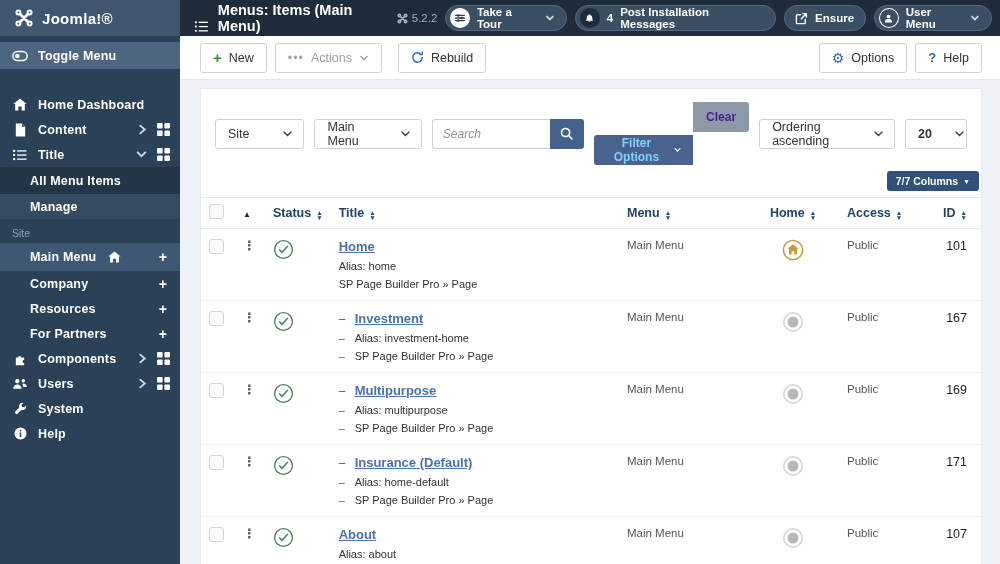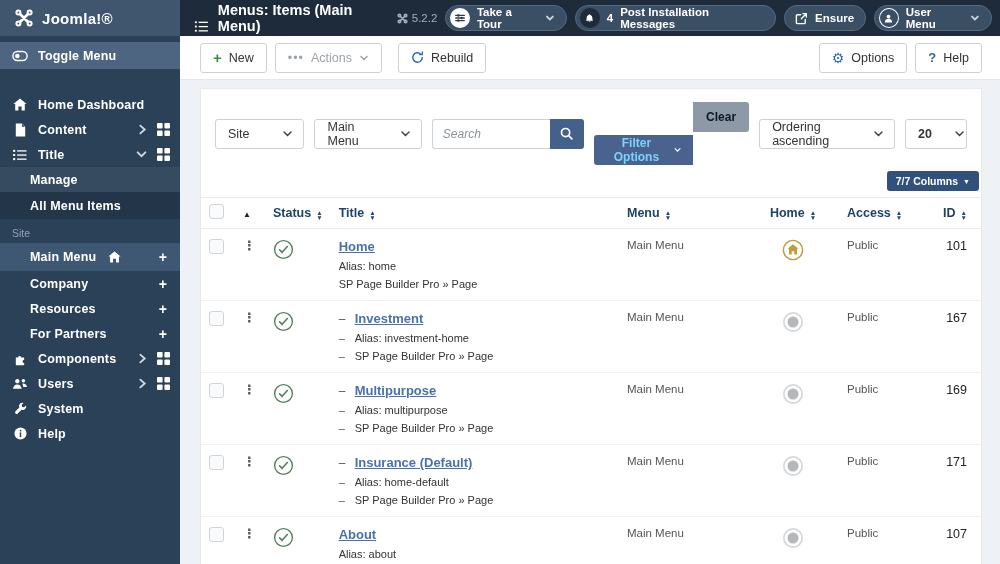--- a/index.html
+++ b/index.html
@@ -61,21 +61,21 @@
   .filterbar { display:flex; align-items:center; padding:13px 14px 2px 14px; gap:10px; }
   .sel { display:flex; align-items:center; background:#fff; border:1px solid #ccd2d8; border-radius:3px; height:30px; font-size:12.5px; color:#333; cursor:pointer; }
   .sel .sel-label { padding:0 12px; }
   .sel .sel-chev { padding:0 10px; color:#444; display:flex; }
   .searchgroup { display:flex; margin-left:auto; }
   .search-input { width:118px; height:30px; border:1px solid #ccd2d8; border-right:none; border-radius:3px 0 0 3px; padding:0 10px; font-size:12px; font-family:inherit; color:#333; }
   .search-input::placeholder { color:#8b939b; font-style:italic; }
   .search-btn { width:34px; height:30px; background:#44618c; border:none; border-radius:0 3px 3px 0; color:#fff; display:flex; align-items:center; justify-content:center; cursor:pointer; }
   .fo-group { display:flex; }
   .fo-btn { background:#49638e; color:#7dd3fc; border:none; height:30px; border-radius:3px 0 0 3px; font-size:12px; font-weight:bold; padding:0 12px; display:flex; align-items:center; gap:7px; cursor:pointer;margin-top:33px; }
-  .clear-btn { background:#8d99a7; color:#0f172a; border:none; height:30px; border-radius:0 3px 3px 0; font-size:12px; font-weight:bold; padding:0 13px; cursor:pointer; }
+  .clear-btn { background:#8d99a7; color:#4c1d95; border:none; height:30px; border-radius:0 3px 3px 0; font-size:12px; font-weight:bold; padding:0 13px; cursor:pointer; }
   .columns-row { display:flex; justify-content:flex-end; padding:4px 2px 0 0; }
   .columns-btn { background:#31517a; color:#fff; border:none; border-radius:3px; font-size:10.5px; font-weight:bold; padding:4px 9px; display:flex; align-items:center; gap:5px; cursor:pointer; }
 
   
   .tablewrap { flex:1; min-height:0; overflow:hidden; margin-top:6px; }
   table { width:100%; border-collapse:collapse; font-size:12px; }
   thead th { border-top:1px solid #e7eaee; border-bottom:1px solid #e7eaee; padding:6px 8px; font-size:12.5px; color:#1f4368; text-align:left; white-space:nowrap; }
   .sort-both { display:inline-flex; flex-direction:column; font-size:6.5px; line-height:5px; color:#27496d; margin-left:5px; vertical-align:2px; }
   .asc-caret { font-size:8px; color:#222; }
   td { border-bottom:1px solid #eef0f2; vertical-align:top; padding:10px 8px; }
@@ -241,25 +241,25 @@
         <span class="s-grid">
           <svg width="13" height="13" viewBox="0 0 13 13" fill="currentColor">
               <rect x="0" y="0" width="5.6" height="5.6" rx="1"></rect>
               <rect x="7.4" y="0" width="5.6" height="5.6" rx="1"></rect>
               <rect x="0" y="7.4" width="5.6" height="5.6" rx="1"></rect>
               <rect x="7.4" y="7.4" width="5.6" height="5.6" rx="1"></rect>
             </svg>
         </span>
       </div>
 
+      <div class="side-item sub-item row-allitems">
+        <span class="s-label">All Menu Items</span>
+      </div>
       <div class="side-item sub-item row-manage">
         <span class="s-label">Manage</span>
-      </div>
-      <div class="side-item sub-item row-allitems">
-        <span class="s-label">All Menu Items</span>
       </div>
 
       <div class="group-label">Site</div>
 
       <div class="side-item sub-item row-active">
         <span class="s-label" style="flex:0 0 auto;">Main Menu</span>
         <span class="side-home-glyph">
           <svg width="13" height="12" viewBox="0 0 14 13" fill="currentColor">
               <path d="M7 0.5 L13.6 6 H11.8 V12.5 H8.6 V8.5 H5.4 V12.5 H2.2 V6 H0.4 z"></path>
             </svg>

